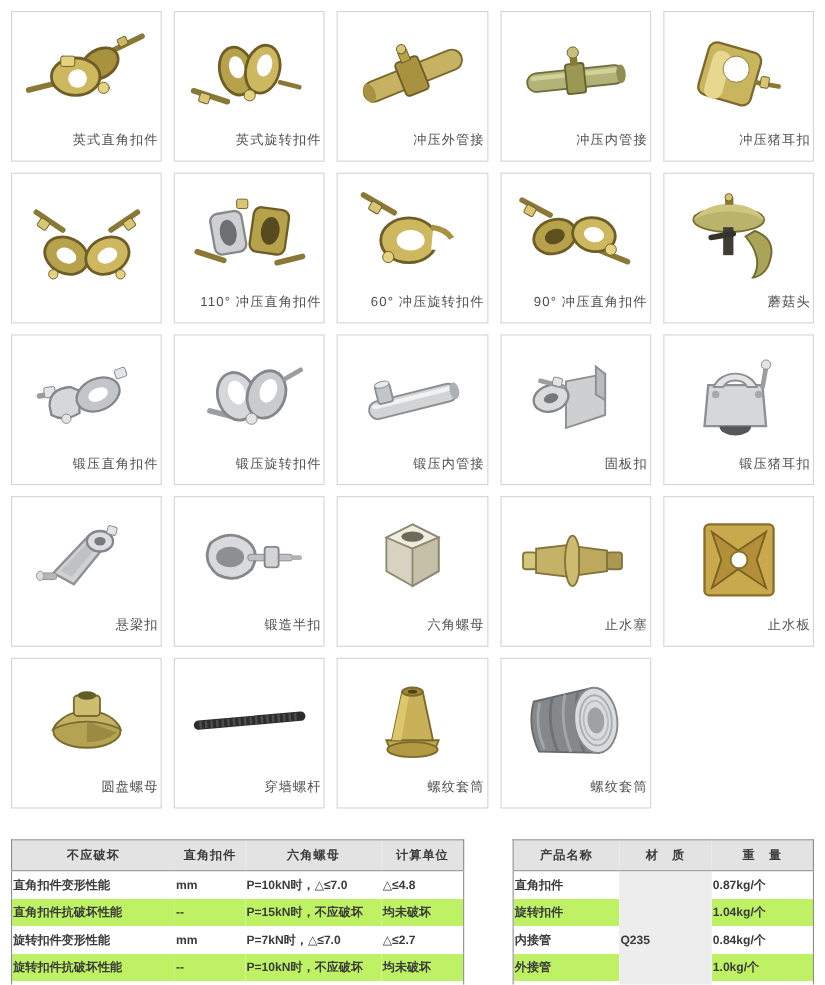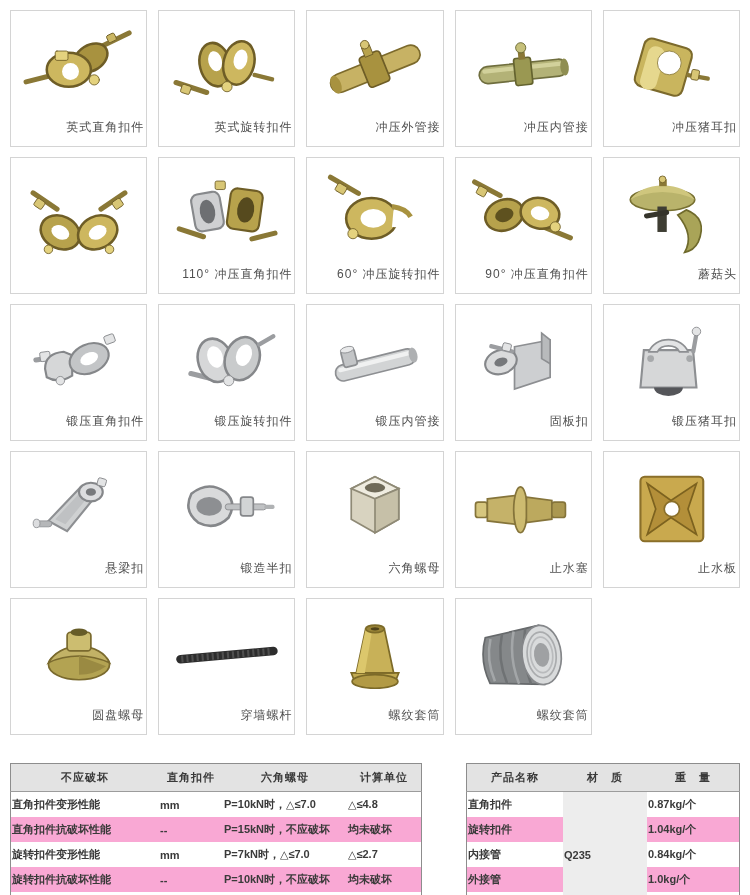--- a/index.html
+++ b/index.html
@@ -6,21 +6,21 @@
   body{width:750px;height:895px;overflow:hidden;font-family:"Liberation Sans","DejaVu Sans",sans-serif;}
   .grid{display:grid;grid-template-columns:repeat(5,1fr);grid-auto-rows:137px;gap:10px 11px;padding:10px 10px 0 10px;}
   .cell{border:1px solid #d4d4d4;background:#fff;box-sizing:border-box;display:flex;flex-direction:column;align-items:flex-end;}
   .pic{flex:1;width:100%;display:flex;align-items:center;justify-content:center;padding:6px 4px 0 4px;box-sizing:border-box;}
   .pic svg{width:112px;height:86px;}
   .label{font-size:12px;color:#4f4f4f;letter-spacing:1px;padding:0 2px 10px 2px;white-space:nowrap;}
   .tables{display:flex;justify-content:space-between;align-items:flex-start;padding:0 10px;margin-top:28px;}
   table{border-collapse:collapse;table-layout:fixed;border:1px solid #8d8d8d;font-size:11px;color:#3a3a3a;}
   th{background:#e3e3e3;border-bottom:1px solid #9c9c9c;font-weight:bold;padding:6px 0;letter-spacing:1px;}
   td{padding:5px 1px;font-weight:bold;white-space:nowrap;overflow:hidden;}
-  tr.alt td{background:#f9a8d4;}
+  tr.alt td{background:#bef264;}
   .test-table{width:410px;}
   .test-table th:nth-child(1){width:148px}
   .test-table th:nth-child(2){width:64px}
   .test-table th:nth-child(3){width:124px}
   .test-table th:nth-child(4){width:74px}
   .spec-table{width:272px;}
   .spec-table th:nth-child(1){width:96px}
   .spec-table th:nth-child(2){width:84px}
   .spec-table th:nth-child(3){width:92px}
   .spec-table td.mat{background:#ededed;}

